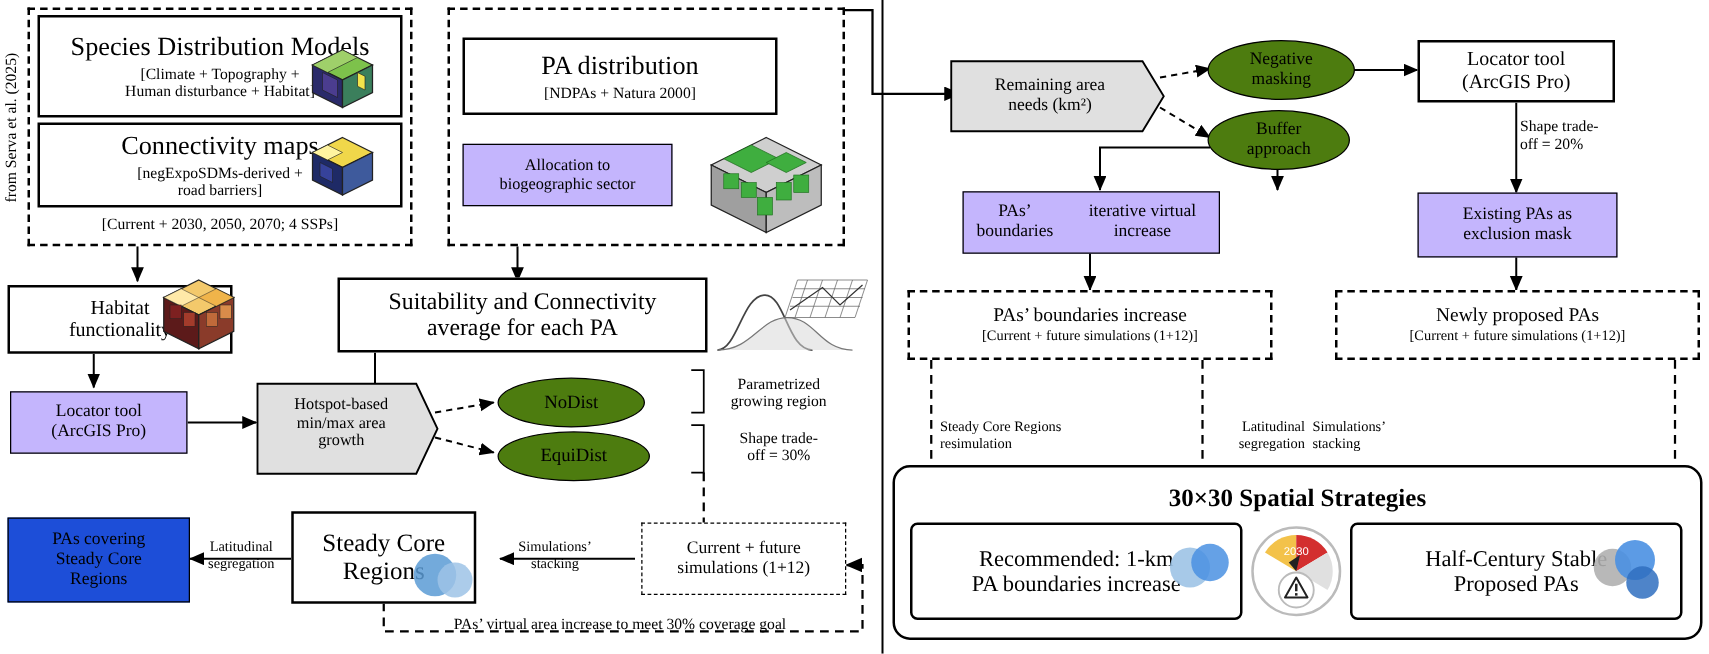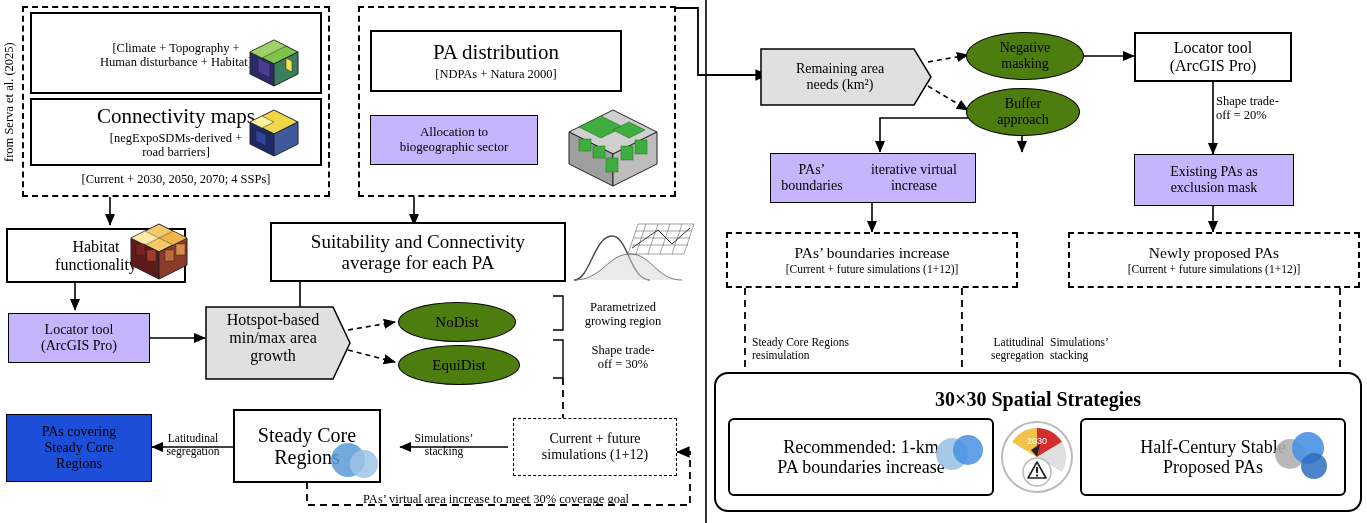--- a/index.html
+++ b/index.html
@@ -98,20 +98,21 @@
     <path d="M745,288 L745,440 L760,440" stroke="#000" stroke-width="1.8" fill="none" stroke-dasharray="7,5" marker-end="url(#arrow)"></path>
     <path d="M962,288 L962,350 L962,440" stroke="#000" stroke-width="1.8" fill="none" stroke-dasharray="7,5" marker-end="url(#arrow)"></path>
     <path d="M1340,288 L1340,440 L1318,440" stroke="#000" stroke-width="1.8" fill="none" stroke-dasharray="7,5" marker-end="url(#arrow)"></path>
   </svg>
 
   <div class="vtext" style="left:2px;top:22px;height:160px;">from Serva et al. (2025)</div>
 
   <div class="node dashed" style="left:22px;top:6px;width:308px;height:191px;"></div>
 
   <div class="node box" style="left:30px;top:12px;width:292px;height:82px;flex-direction:column;">
+    <div style="font-size:21px;">Species Distribution Models</div>
     <div class="small" style="margin-top:3px;">[Climate + Topography +</div>
     <div class="small">Human disturbance + Habitat]</div>
   </div>
 
   <div class="cube" style="left:248px;top:38px;">
     <svg width="52" height="50" viewBox="0 0 52 50">
       <polygon points="26,2 50,14 26,26 2,14" fill="#7dc24b" stroke="#222" stroke-width="1"></polygon>
       <polygon points="2,14 26,26 26,48 2,36" fill="#2a2a6a" stroke="#222" stroke-width="1"></polygon>
       <polygon points="50,14 26,26 26,48 50,36" fill="#3b7f5c" stroke="#222" stroke-width="1"></polygon>
       <polygon points="26,2 38,8 14,20 2,14" fill="#9fd06a" stroke="#222" stroke-width="0.5"></polygon>
@@ -204,21 +205,21 @@
   <div class="node grey" style="left:8px;top:313px;width:142px;height:50px;flex-direction:column;font-size:14px;">
     <div>Locator tool</div>
     <div>(ArcGIS Pro)</div>
   </div>
 
   <div class="warnwrap" style="left:205px;top:306px;">
     <svg width="146" height="74" viewBox="0 0 146 74">
       <polygon points="1,1 128,1 145,37 128,73 1,73" fill="#e0e0e0" stroke="#000" stroke-width="1.5"></polygon>
     </svg>
   </div>
-  <div class="node plain" style="left:205px;top:306px;width:136px;height:64px;flex-direction:column;font-size:16px;">
+  <div class="node plain" style="left:205px;top:306px;width:136px;height:64px;flex-direction:column;font-size:13px;">
     <div>Hotspot-based</div>
     <div>min/max area</div>
     <div>growth</div>
   </div>
 
   <div class="node ellipse" style="left:398px;top:302px;width:118px;height:40px;font-size:15px;">
     <span>NoDist</span>
   </div>
   <div class="node ellipse" style="left:398px;top:345px;width:122px;height:40px;font-size:15px;">
     <span>EquiDist</span>

